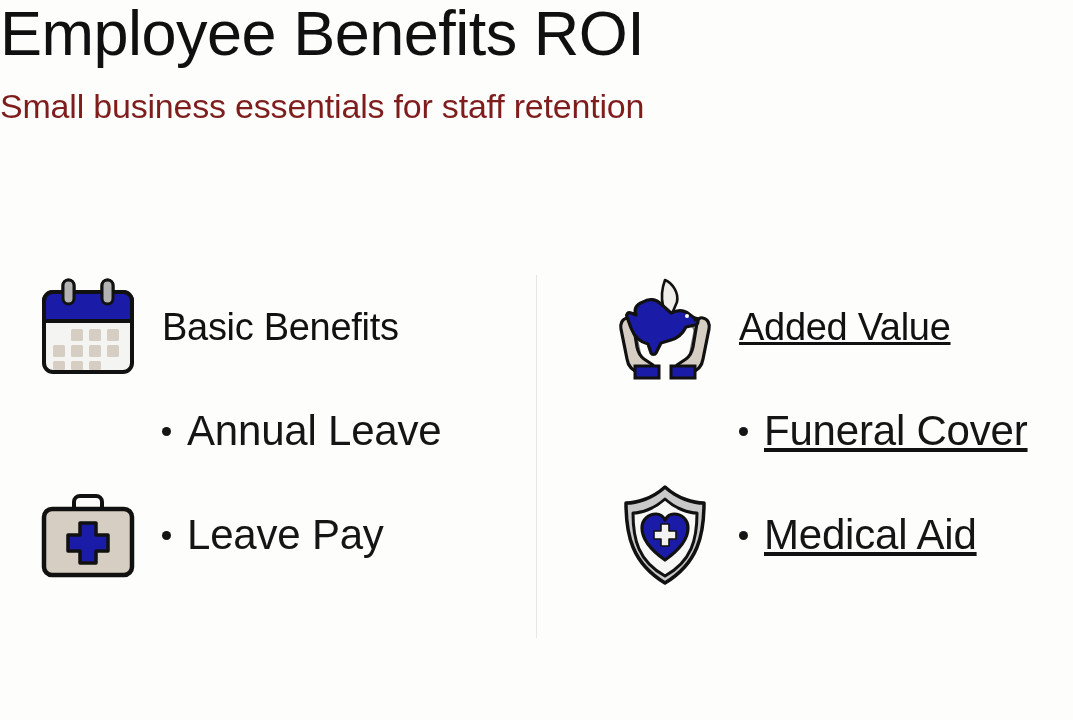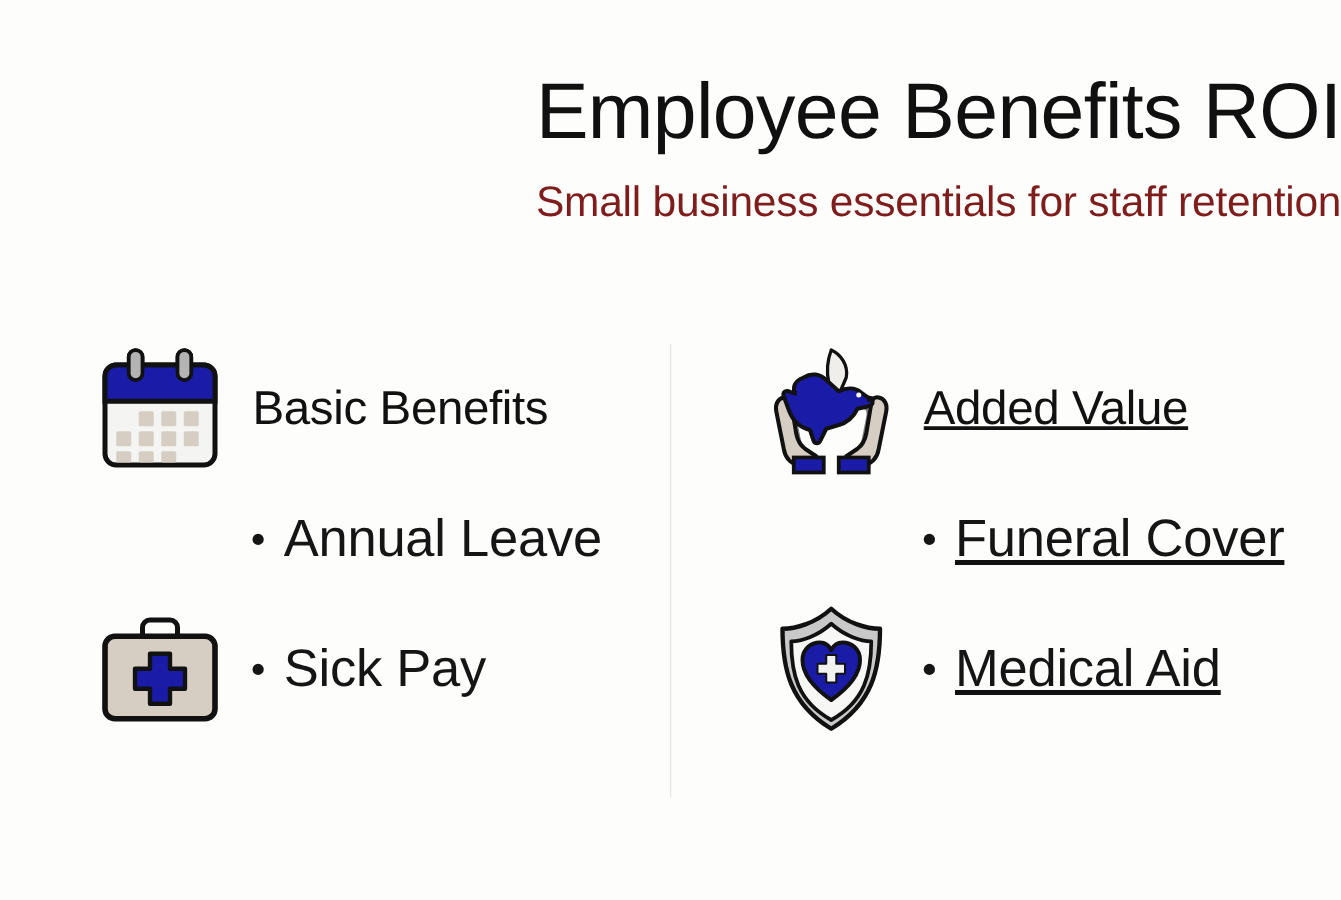--- a/index.html
+++ b/index.html
@@ -18,22 +18,21 @@
 
   .infographic {
     width: 1073px;
     height: 720px;
     position: relative;
     box-sizing: border-box;
   }
 
   
   .header {
-    padding-top: 56px;
-    text-align: right;
+    text-align: left;
   }
   .title {
     font-size: 63px;
     font-weight: 400;
     letter-spacing: -0.5px;
     line-height: 1.05;
     margin: 0;
     color: #101010;
   }
   .subtitle {
@@ -53,21 +52,21 @@
     width: 1073px;
     display: flex;
     flex-direction: row;
   }
   .column {
     width: 536px;
     box-sizing: border-box;
     display: flex;
     flex-direction: column;
   }
-  .col-left  { padding-left: 68px; }
+  .col-left  { padding-left: 28px; }
   .col-right { padding-left: 69px; text-decoration: underline; }
 
   .divider {
     position: absolute;
     left: 536px;
     top: 275px;
     width: 1px;
     height: 363px;
     background: #e6e6e6;
   }
@@ -190,21 +189,21 @@
 
             <path d="M36 20 v-7 a6 6 0 0 1 6 -6 h16 a6 6 0 0 1 6 6 v7" fill="none" stroke="#111" stroke-width="4" stroke-linecap="round"></path>
 
             <rect x="6" y="20" width="88" height="66" rx="8" fill="#d6cec2" stroke="#111" stroke-width="4.5"></rect>
 
             <path d="M42 34 h16 v12 h12 v16 h-12 v12 h-16 v-12 h-12 v-16 h12 z" fill="#1a1ca8" stroke="#111" stroke-width="3.5" stroke-linejoin="round"></path>
           </svg>
         </div>
         <div class="bullet-line">
           <span class="bullet-dot"></span>
-          <span>Sick Pay</span>
+          <span>Leave Pay</span>
         </div>
       </div>
 
     </div>
 
     <div class="column col-right">
 
       <div class="row row-heading">
         <div class="icon-slot">
           <svg width="104" height="110" viewBox="0 0 104 110" xmlns="http://www.w3.org/2000/svg">

